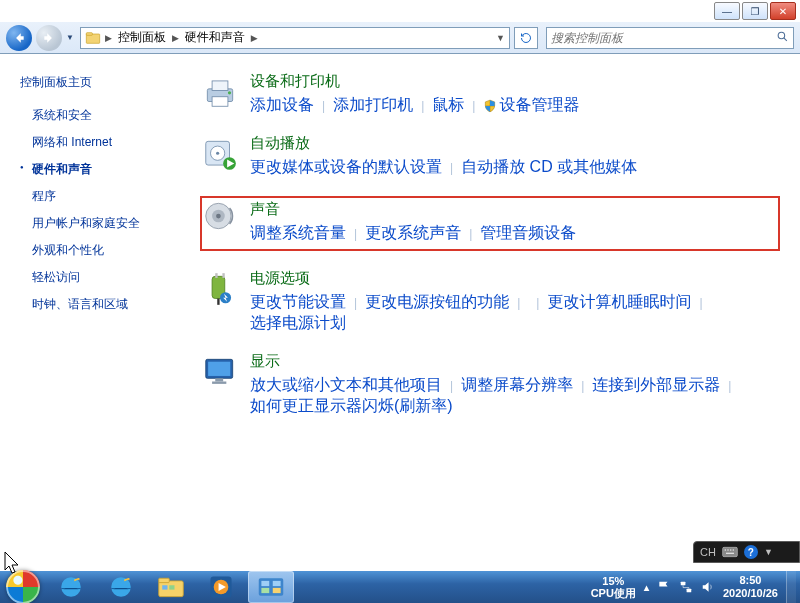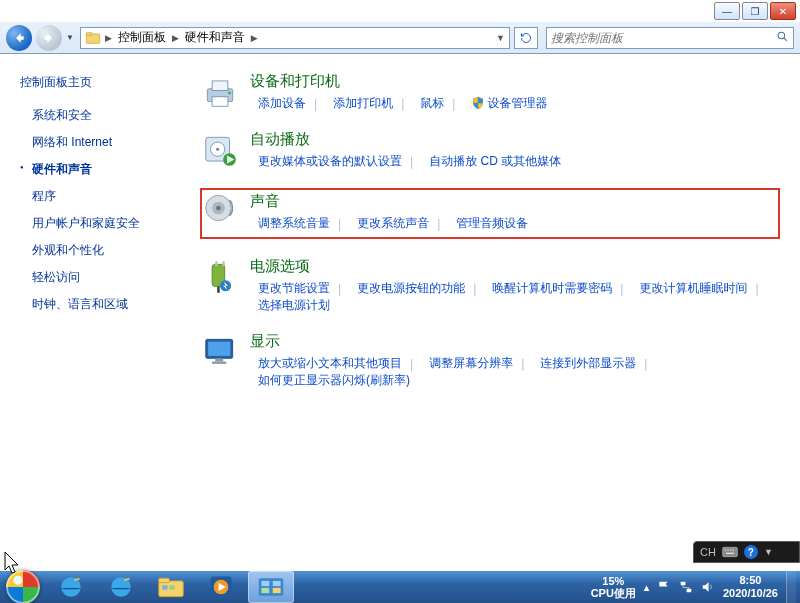--- a/index.html
+++ b/index.html
@@ -31,21 +31,21 @@
   .sidebar ul { list-style:none; }
   .sidebar li { margin-bottom:10px; color:#003399; cursor:pointer; position:relative; padding-left:12px;}
   .sidebar li.active { font-weight:bold; color:#003399; }
   .sidebar li.active::before { content:"●"; position:absolute; left:0; top:3px; font-size:6px; color:#003399; }
   
   .main { flex:1; padding:18px 20px 0 0; }
   .section { display:flex; gap:14px; margin-bottom:18px; position:relative; padding-left:50px;}
   .section .icn { position:absolute; left:0; top:0; width:40px; height:40px; display:flex; align-items:center; justify-content:center; }
   .section h2 { color:#0a6b17; font-size:15px; font-weight:normal; margin-bottom:4px; cursor:pointer;}
   .links { display:flex; flex-wrap:wrap; align-items:center; gap:0; }
-  .links a { color:#0b4bca; font-size:12px; text-decoration:none; cursor:pointer;margin-left:8px;}
+  .links a { color:#0b4bca; font-size:16px; text-decoration:none; cursor:pointer;}
   .links .div { color:#b2c4da; margin:0 8px; }
   .links .shield { width:14px;height:14px; display:inline-block; vertical-align:-3px; margin-right:2px;}
   .section.highlight { outline:2px solid #d8372a; outline-offset:-2px; padding-top:4px; padding-bottom:7px; padding-right:4px;}
   
   
   .ic-box { width:38px;height:38px; }
   
   
   .taskbar { position:absolute; left:0; right:0; bottom:0; height:32px; background: linear-gradient(#4f93d6,#2d63a5 40%,#235089); display:flex; align-items:center;font-weight:bold; }
   .start-orb { width:46px;height:40px; display:flex;align-items:center;justify-content:center;}
@@ -211,21 +211,20 @@
             <polygon points="29,30 34,35 31,35 33,40 28,35 31,35" fill="#fff"></polygon>
           </svg>
         </div>
         <div>
           <h2>电源选项</h2>
           <div class="links">
             <a>更改节能设置</a>
             <span class="div">|</span>
             <a>更改电源按钮的功能</a>
             <span class="div">|</span>
-            <a>唤醒计算机时需要密码</a>
             <span class="div">|</span>
             <a>更改计算机睡眠时间</a>
             <span class="div">|</span>
             <a>选择电源计划</a>
           </div>
         </div>
       </div>
       <div class="section">
         <div class="icn">
           <svg class="ic-box" viewBox="0 0 48 48">

